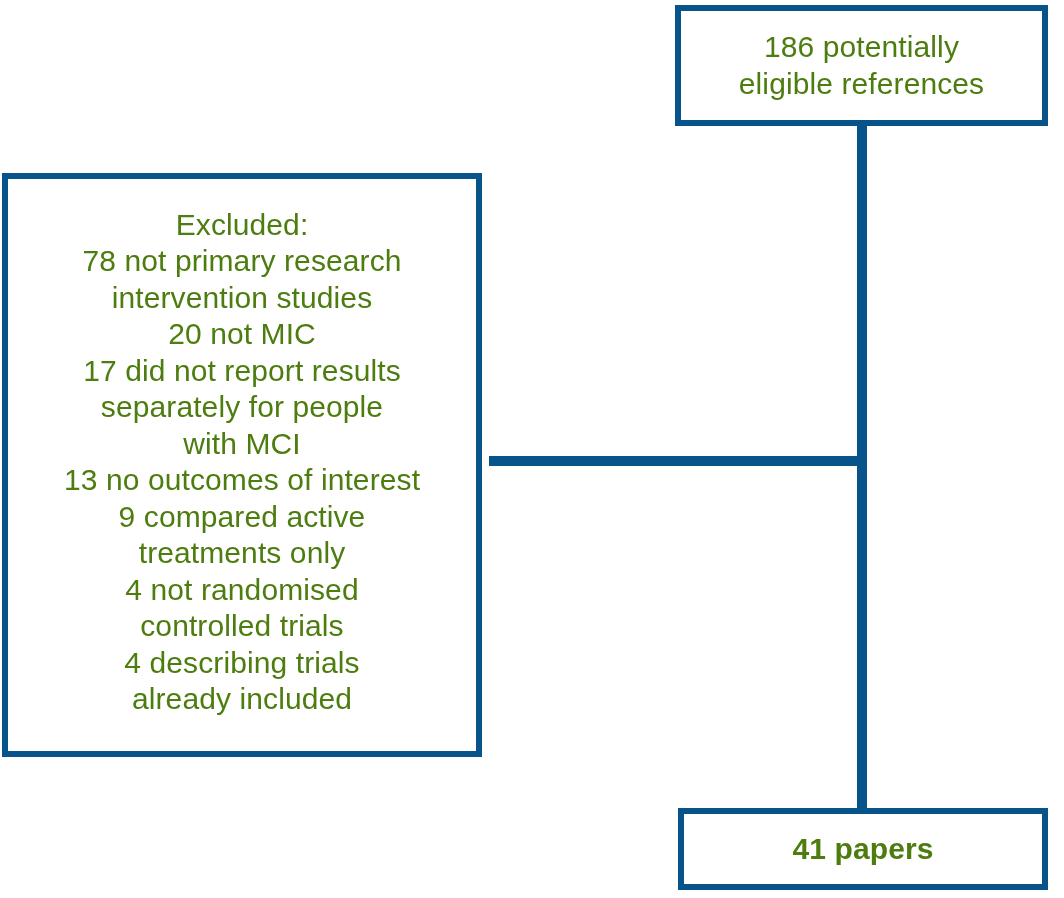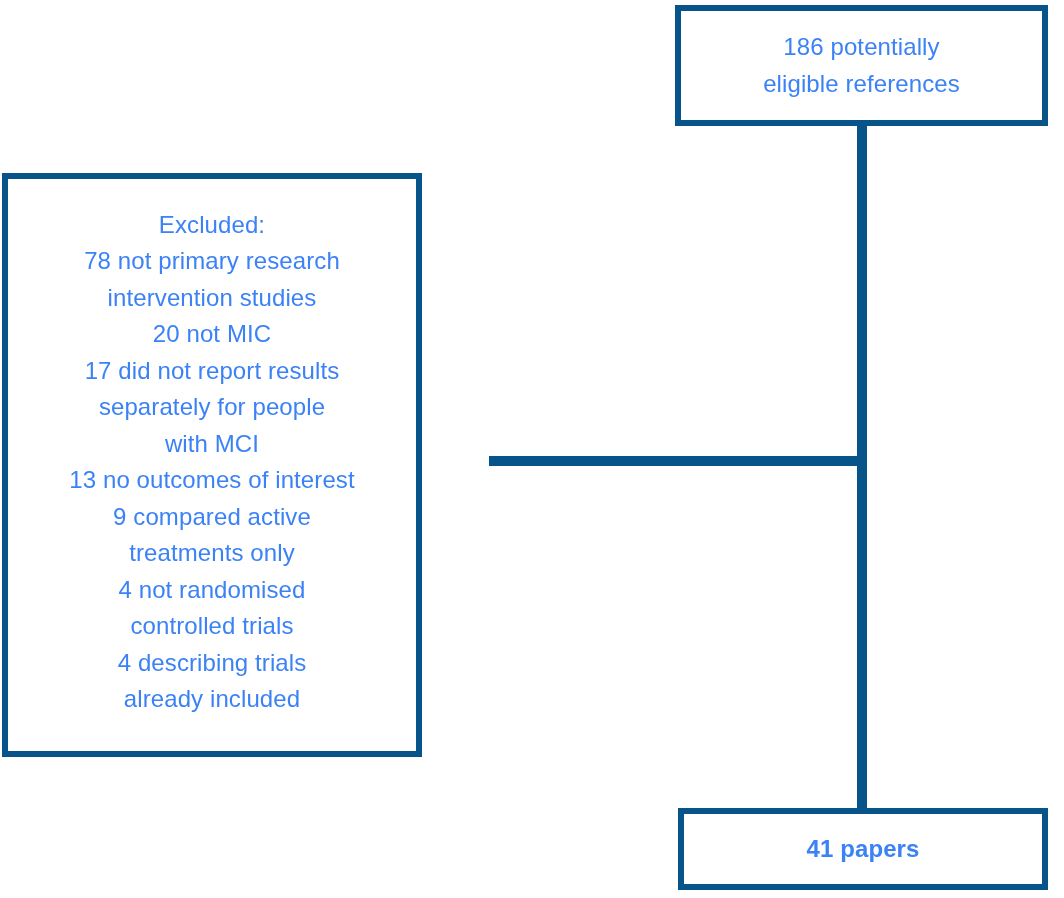--- a/index.html
+++ b/index.html
@@ -19,43 +19,43 @@
   }
   .node-box {
     position: absolute;
     box-sizing: border-box;
     border: 6px solid #07548a;
     background: #ffffff;
     display: flex;
     align-items: center;
     justify-content: center;
     text-align: center;
-    color: #3b82f6;
-    font-size: 24px;
+    color: #4d7c0f;
+    font-size: 30px;
     line-height: 36.5px;
     letter-spacing: 0.1px;
     font-weight: 400;
     z-index: 2;
   }
   .node-text {
     display: block;
     width: 100%;
     padding: 0 6px;
     white-space: pre-line;
   }
   #box-top {
     left: 675px;
     top: 5px;
     width: 373px;
     height: 121px;
   }
   #box-excluded {
     left: 2px;
     top: 173px;
-    width: 420px;
+    width: 480px;
     height: 584px;
   }
   #box-excluded .node-text {
     padding-bottom: 6px;
   }
   #box-bottom {
     left: 678px;
     top: 808px;
     width: 370px;
     height: 82px;

